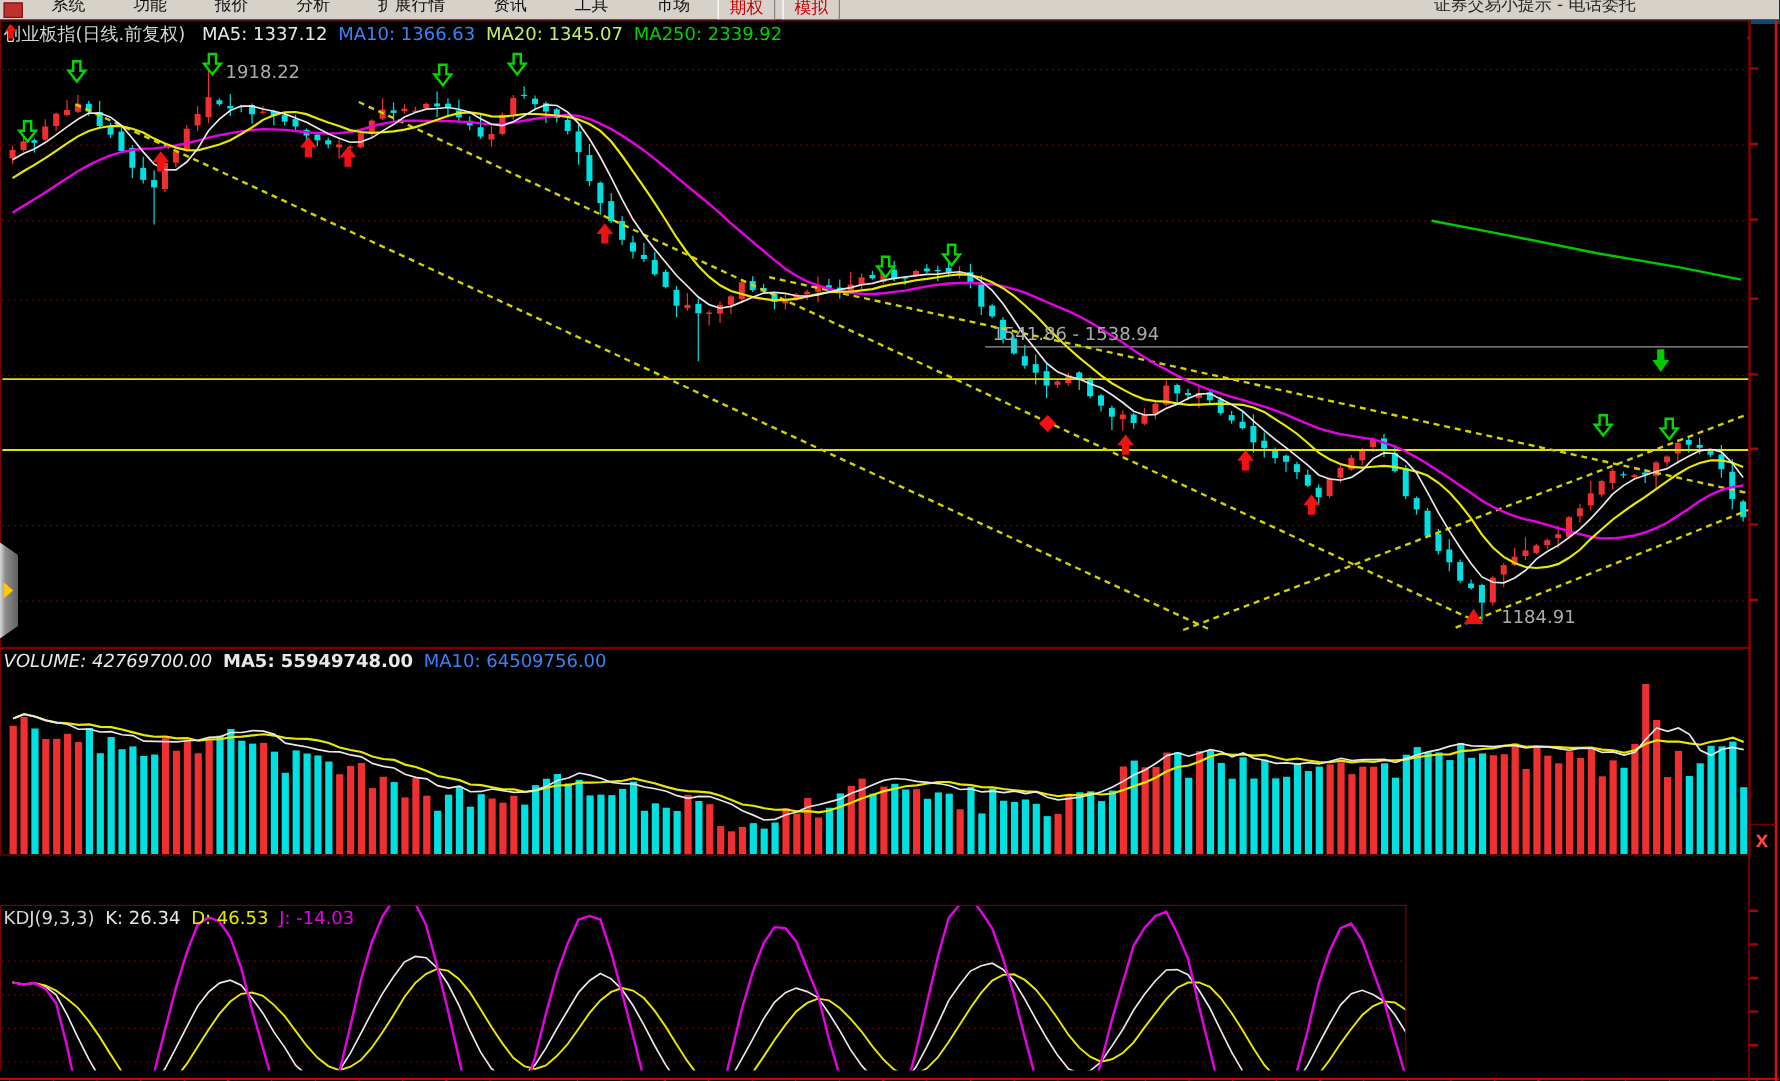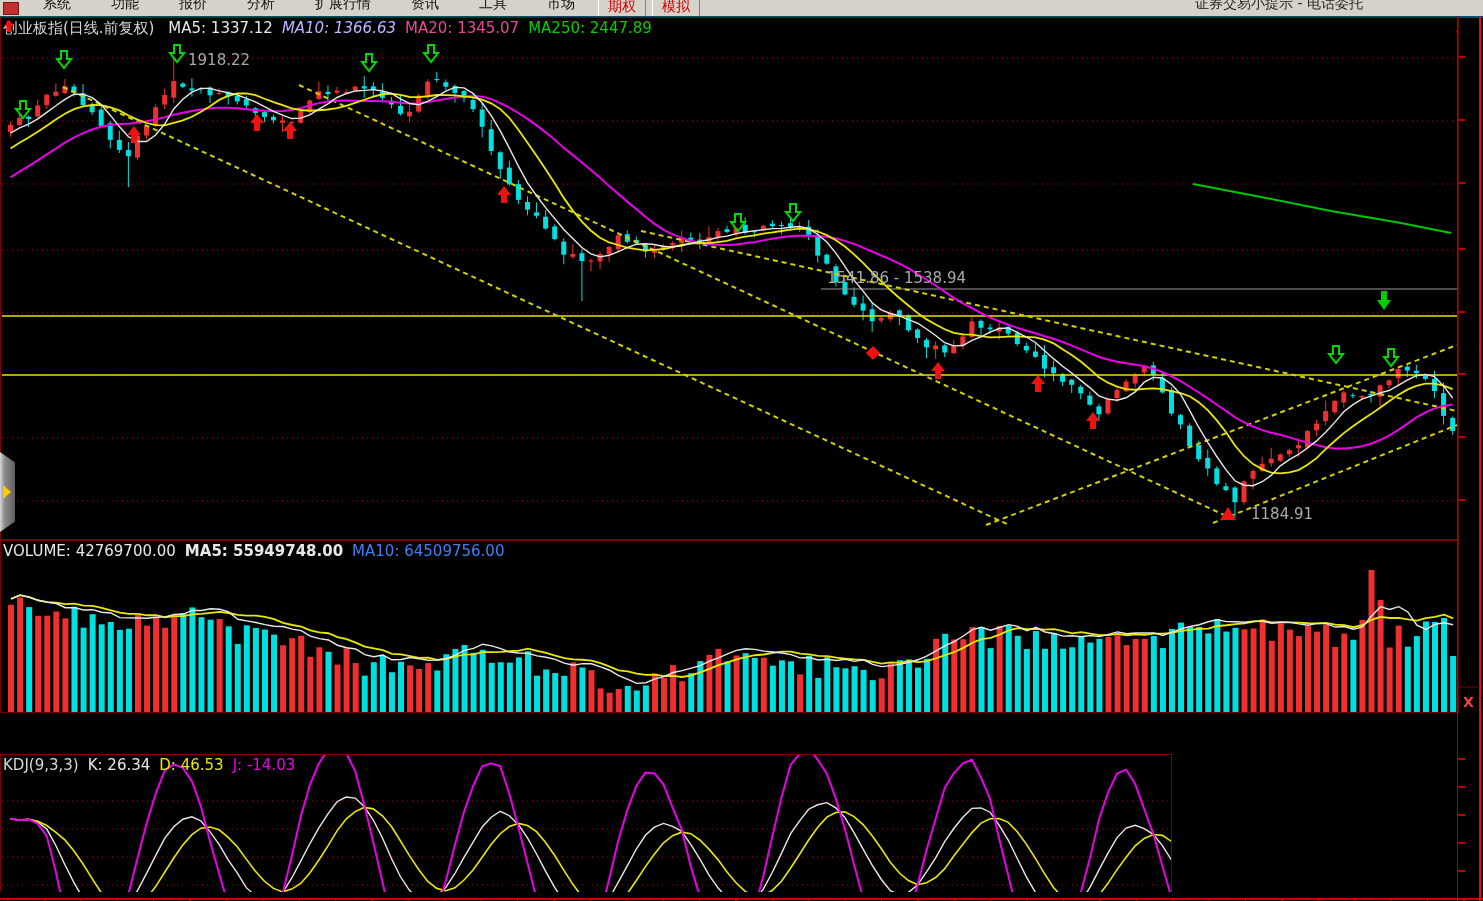--- a/index.html
+++ b/index.html
@@ -1,20 +1,20 @@
 <!DOCTYPE html>
 <html><head>
 <meta charset="utf-8">
 <style>
   html,body{margin:0;padding:0;background:#000;}
   #screen{position:relative;width:1483px;height:901px;background:#000;overflow:hidden;
     font-family:"DejaVu Sans","Liberation Sans",sans-serif;}
   
   #menubar{position:absolute;left:0;top:0;width:1483px;height:16px;background:#d6d2c9;
-    border-bottom:2px solid #0c4a6e;overflow:hidden;}
+    border-bottom:4px solid #0c4a6e;overflow:hidden;}
   #menurow{display:flex;align-items:flex-start;margin-top:-5px;}
   .logo{width:14px;height:11px;background:#c03030;border:1px solid #7a1414;margin:7px 4px 0 3px;flex:0 0 auto;}
   .mitem{font-size:14px;color:#101010;padding:0 20px;white-space:nowrap;}
   .hot{font-size:14px;color:#cc0000;background:#d6d2c9;border:1px solid;border-color:#ffffff #7f7f7f #7f7f7f #ffffff;
     padding:1px 9px;margin:1px 3px 0 3px;white-space:nowrap;}
   #menu-right{margin-left:auto;margin-right:120px;font-size:14px;color:#262626;white-space:nowrap;}
   
   .pane{position:absolute;left:0;background:#000;border:1px solid #7a0000;box-sizing:border-box;overflow:hidden;}
   #main-pane{top:17px;width:1459px;height:523px;}
   #vol-pane{top:540px;width:1459px;height:173px;}
@@ -437,21 +437,21 @@
           </g>
           <text x="187" y="64" fill="#aaaaaa" font-size="15">1918.22</text>
           <text x="826" y="282" fill="#aaaaaa" font-size="15">1541.86 - 1538.94</text>
           <text x="1250" y="518" fill="#aaaaaa" font-size="15">1184.91</text>
         </g>
     </svg>
     <div class="titlerow">
       <span id="main-title" style="color:#d6d6d6">创业板指(日线.前复权)</span><svg width="12" height="14" style="vertical-align:-2px">
           <path d="M6 1 L11 7 H8.5 V13 H3.5 V7 H1 Z" fill="#f01010"></path>
         </svg>
-      <span id="ma-labels"><span style="color: rgb(232, 232, 232); text-align: right;">MA5: 1337.12</span><span style="color: #c4b5fd; font-style: italic;">MA10: 1366.63</span><span style="color: #ec4899;">MA20: 1345.07</span><span style="color: rgb(0, 210, 0);">MA250: 2447.89</span></span>
+      <span id="ma-labels"><span style="color: rgb(232, 232, 232); text-align: right;">MA5: 1337.12</span><span style="color: #3b82f6;">MA10: 1366.63</span><span style="color: #bef264;">MA20: 1345.07</span><span style="color: rgb(0, 210, 0);">MA250: 2339.92</span></span>
     </div>
     <div id="corner-icons">
       <svg width="44" height="18">
         <rect x="9" y="1" width="11" height="11" transform="rotate(45 14.5 6.5)" fill="none" stroke="#9a0000" stroke-width="2"></rect>
         <rect x="27" y="1" width="14" height="14" fill="none" stroke="#9a0000" stroke-width="2"></rect>
         <line x1="32" y1="1" x2="32" y2="15" stroke="#9a0000" stroke-width="2"></line>
       </svg>
     </div>
   </div>
 
@@ -618,21 +618,21 @@
             <rect x="1421.92" y="620.4727257181345" width="6" height="90.5272742818655" fill="#00e0e0"></rect>
             <rect x="1430.99" y="620.9344289589312" width="6" height="90.06557104106872" fill="#00e0e0"></rect>
             <rect x="1440.06" y="616.9849818705981" width="6" height="94.01501812940192" fill="#00e0e0"></rect>
             <rect x="1449.13" y="655" width="6" height="56" fill="#00e0e0"></rect>
           </g>
           <polyline points="10,597.7925424514464 19.07,594.1519852307404 28.14,596.1304049523721 37.21,599.3005791499538 46.28,601.1853444622766 55.35,601.7358093712635 64.42,603.1129932357234 73.49000000000001,602.6851104333156 82.56,604.6849354571423 91.63,604.9369066267232 100.7,606.8940018176536 109.77000000000001,609.3453620638785 118.84,611.6291470040151 127.91,612.9246583108547 136.98000000000002,612.8580751080272 146.05,614.2739841034864 155.12,614.1537169888653 164.19,616.2588857720636 173.26,615.1612557883738 182.33,615.045090336004 191.4,613.3523895777485 200.47,612.8707374465467 209.54000000000002,611.8459867532422 218.61,610.874809363643 227.68,612.0058399042763 236.75,613.8392162992038 245.82,614.6585216694989 254.89000000000001,614.6757125913581 263.96000000000004,615.9611685936085 273.03000000000003,618.1203812864691 282.1,621.8965002705703 291.17,624.0004502774401 300.24,625.609948504493 309.31,629.3813251155507 318.38,631.4764149764169 327.45,632.2535096056116 336.52,636.169500268185 345.59000000000003,638.2184578535587 354.66,641.5709276776638 363.73,645.6704165330591 372.8,647.3745610690002 381.87,649.1349776567388 390.94,652.7800666044493 400.01,653.2834211398433 409.08000000000004,655.0930398242409 418.15000000000003,656.8117853092003 427.22,656.6744094315721 436.29,658.8876496403258 445.36,658.0057185013262 454.43,655.3374009868585 463.5,653.6151805898461 472.57,653.3146844836085 481.64,651.0782627467853 490.71000000000004,651.1822943646342 499.78000000000003,650.8625711328743 508.85,650.232059520725 517.9200000000001,649.6558042503784 526.99,647.733362995161 536.0600000000001,649.8719919450315 545.13,651.9215081193303 554.2,654.7264671173208 563.27,657.0246604377154 572.34,658.2738158313434 581.41,658.7392269202475 590.48,659.5361876543154 599.5500000000001,662.1133999499111 608.62,665.6529502073276 617.69,669.4277688097975 626.76,670.4586958853948 635.83,672.5651519899207 644.9,673.8022822629636 653.97,673.5734052066426 663.04,675.138380972216 672.11,674.8977077921736 681.1800000000001,675.9987769885204 690.25,674.4700009115226 699.32,671.3046304082967 708.39,667.8852247409395 717.46,664.1770905524568 726.53,661.2680929903049 735.6,658.2763585193806 744.6700000000001,656.2407521334301 753.74,654.2307942712123 762.8100000000001,653.4879381937704 771.88,651.932850457602 780.95,650.6566290530466 790.02,650.6796081574331 799.09,652.6346979953843 808.1600000000001,653.327419004396 817.23,654.9715338338716 826.3000000000001,655.1326751102048 835.37,656.5401135421777 844.44,657.58078481107 853.51,658.4370039052196 862.58,658.8623491938621 871.65,660.8389333467403 880.72,662.536085917993 889.7900000000001,661.4310383135721 898.86,661.8710216837611 907.9300000000001,660.0245366442947 917,661.0698626295914 926.07,660.2228715159102 935.14,657.268969826849 944.21,654.028076337311 953.28,650.9836883115416 962.35,646.8946768004764 971.4200000000001,641.7761524681331 980.49,638.1324079779149 989.5600000000001,636.9238389665684 998.63,633.5743415188772 1007.7,629.3423775883628 1016.77,627.0428915316921 1025.8400000000001,628.0586507770229 1034.91,627.7824362886848 1043.98,628.714250819762 1053.05,628.0989864760736 1062.1200000000001,630.2475726328033 1071.19,632.2865494769334 1080.26,631.0631613797977 1089.33,632.7294766424526 1098.4,634.0881326044637 1107.47,634.2086702363488 1116.54,632.8415745765595 1125.6100000000001,634.2475320512158 1134.68,633.2555334695217 1143.75,633.8361879356794 1152.82,632.5791498007802 1161.89,632.6530229243881 1170.96,631.955995211309 1180.03,629.9609219919241 1189.1000000000001,628.774368193353 1198.17,627.7784450403533 1207.24,627.5920234648747 1216.31,624.9890517219239 1225.38,624.2575169769023 1234.45,623.1523878231962 1243.52,622.4817388624627 1252.5900000000001,620.5252480728369 1261.66,619.5746280495351 1270.73,621.3931853496446 1279.8,621.0321984527396 1288.8700000000001,621.2964020594678 1297.94,621.570002061809 1307.01,622.2711403682495 1316.08,622.2789186256907 1325.15,621.9380061101889 1334.22,623.6936343490808 1343.29,624.2082117608103 1352.3600000000001,626.246355419879 1361.43,624.1667657207954 1370.5,618.8291005221863 1379.57,615.8608898924309 1388.64,616.9973845915678 1397.71,616.9573384493162 1406.78,618.4610560028112 1415.8500000000001,619.6281017845686 1424.92,617.0840525463859 1433.99,615.9137388483991 1443.06,613.7328537366258 1452.13,617.3328537366258" fill="none" stroke="#e8e800" stroke-width="1.8"></polyline>
           <polyline points="10,597.7925424514464 19.07,594.1519852307404 28.14,596.1304049523721 37.21,599.3005791499538 46.28,601.1853444622766 55.35,602.524462755227 64.42,606.6973964377165 73.49000000000001,606.6179337218816 82.56,608.992420502893 91.63,608.6884687911696 100.7,611.2635408800803 109.77000000000001,611.9933276900405 118.84,616.6403602861484 127.91,616.8568961188165 136.98000000000002,617.0276814248847 146.05,617.2844273268926 155.12,616.3141062876902 164.19,615.8774112579789 173.26,613.4656154579311 182.33,613.0624992471232 191.4,609.4203518286043 200.47,609.4273686054033 209.54000000000002,607.8145622485056 218.61,608.2840032693549 227.68,610.9491805614292 236.75,618.2580807698034 245.82,619.8896747335945 254.89000000000001,621.5368629342106 263.96000000000004,623.638333917862 273.03000000000003,625.291582011509 282.1,625.5349197713373 291.17,628.1112258212856 300.24,629.6830340747755 309.31,635.1243163132392 318.38,637.6612479413249 327.45,638.9720994398858 336.52,644.2277747150843 345.59000000000003,646.753881632342 354.66,648.0175390420883 363.73,653.6795851247932 372.8,655.7770226981144 381.87,654.0421805983933 390.94,658.8062515765567 400.01,658.5493032375985 409.08000000000004,656.5064945236886 418.15000000000003,657.8465479202863 427.22,659.3066382647509 436.29,658.9690477040948 445.36,657.4621337650539 454.43,654.1683074500284 463.5,649.3838132594058 472.57,647.3227307024662 481.64,643.1874777894758 490.71000000000004,644.9024549642145 499.78000000000003,647.5568348157204 508.85,651.0803057820441 517.9200000000001,651.9888777982907 526.99,652.2792482008462 536.0600000000001,654.8415289258485 545.13,656.2861814229402 554.2,658.3726284525975 563.27,662.0604430771402 572.34,664.2683834618406 581.41,662.6369249146463 590.48,662.7861938856906 599.5500000000001,665.8541714472248 608.62,669.2454573375152 617.69,674.5871541577543 626.76,678.2804668561434 635.83,682.3441100941507 644.9,681.7503930787024 653.97,677.9013530757701 663.04,675.6896077866777 672.11,671.5149487282036 681.1800000000001,669.6534438828902 690.25,667.1896087443428 699.32,664.7079077408232 708.39,660.0808416952013 717.46,656.8392323767099 726.53,652.8827420977196 735.6,649.3631082944182 744.6700000000001,647.773596526037 753.74,648.3807468472232 762.8100000000001,650.136644010831 771.88,650.9829588174842 780.95,651.950149811675 790.02,653.5856197888293 799.09,656.8886491435453 808.1600000000001,656.518193997961 817.23,658.960108850259 826.3000000000001,658.3152004087345 835.37,659.4946072955262 844.44,658.2729204785946 853.51,660.3558138124783 862.58,658.7645895374653 871.65,663.3626662847461 880.72,665.5775645404597 889.7900000000001,664.5891561485496 898.86,663.386229555044 907.9300000000001,661.2844837511242 917,658.7770589744367 926.07,654.8681784913607 935.14,649.9487835051483 944.21,644.6699231195779 953.28,640.6828928719591 962.35,635.0122946265161 971.4200000000001,628.6841264449055 980.49,626.3160324506815 989.5600000000001,629.1777548135587 998.63,626.4657901657953 1007.7,623.6724605502094 1016.77,625.4016566184789 1025.8400000000001,629.8012691033642 1034.91,626.3871177638108 1043.98,630.9627114737287 1053.05,632.5255124019377 1062.1200000000001,635.0934886471277 1071.19,634.7718298505024 1080.26,635.7392049957846 1089.33,634.4962418111766 1098.4,635.6507528069895 1107.47,633.3238518255697 1116.54,630.9113193026166 1125.6100000000001,632.7558591066469 1134.68,632.0148251278667 1143.75,632.0216230643691 1152.82,631.8344477759907 1161.89,634.3947265461596 1170.96,631.156131315971 1180.03,627.9070188559814 1189.1000000000001,625.5271133223368 1198.17,623.7224423047159 1207.24,620.7893203835898 1216.31,618.8219721278767 1225.38,620.6080150978231 1234.45,620.7776623240557 1243.52,621.2410354202098 1252.5900000000001,620.261175762084 1261.66,620.3272839711935 1270.73,622.178355601466 1279.8,621.2867345814237 1288.8700000000001,621.3517686987259 1297.94,622.8788283615339 1307.01,624.2149967653055 1316.08,622.3794816499154 1325.15,622.5892776389542 1334.22,626.0354999994356 1343.29,625.5375951600868 1352.3600000000001,628.2777140744527 1361.43,625.9540497916754 1370.5,615.0689234054184 1379.57,605.6862797854263 1388.64,608.4571740230488 1397.71,605.6369628241798 1406.78,610.9680622139472 1415.8500000000001,624.1872801637187 1424.92,628.4818253073456 1433.99,623.3703036737494 1443.06,621.8287446490717 1452.13,623.6976452593043" fill="none" stroke="#e8e8e8" stroke-width="1.4"></polyline>
         </g>
     </svg>
     <div class="titlerow" id="vol-titlerow">
-      <span id="vol-labels"><span style="color: rgb(232, 232, 232);">VOLUME: 42769700.00</span><span style="color: rgb(232, 232, 232); font-weight: bold;">MA5: 55949748.00</span><span style="color: #3b82f6;">MA10: 64509756.00</span></span>
+      <span id="vol-labels"><span style="color: rgb(232, 232, 232); font-style: italic;">VOLUME: 42769700.00</span><span style="color: rgb(232, 232, 232); font-weight: bold;">MA5: 55949748.00</span><span style="color: #3b82f6;">MA10: 64509756.00</span></span>
     </div>
   </div>
 
   <div class="pane" id="kdj-pane">
     <svg id="kdj-svg" width="1457" height="177">
       <g id="kg" transform="translate(0,-713)">
           <g>
             <line x1="1" y1="759" x2="1456" y2="759" stroke="#b40000" stroke-width="1" stroke-dasharray="1 4"></line>
             <line x1="1" y1="787" x2="1456" y2="787" stroke="#b40000" stroke-width="1" stroke-dasharray="1 4"></line>
             <line x1="1" y1="815" x2="1456" y2="815" stroke="#b40000" stroke-width="1" stroke-dasharray="1 4"></line>

